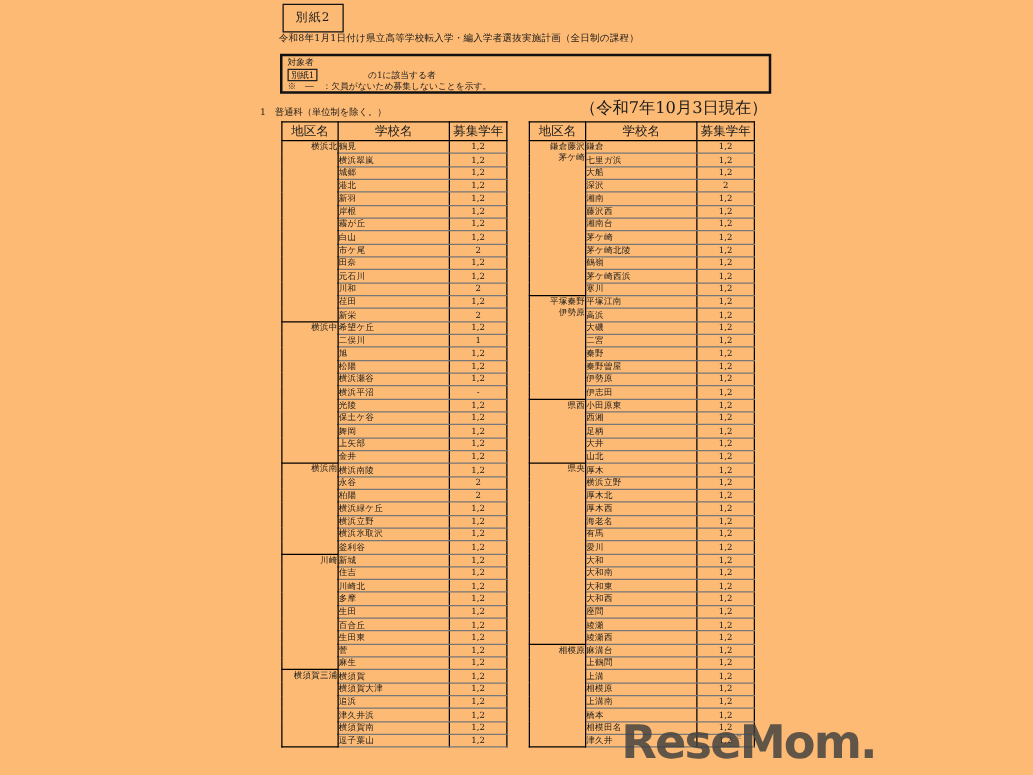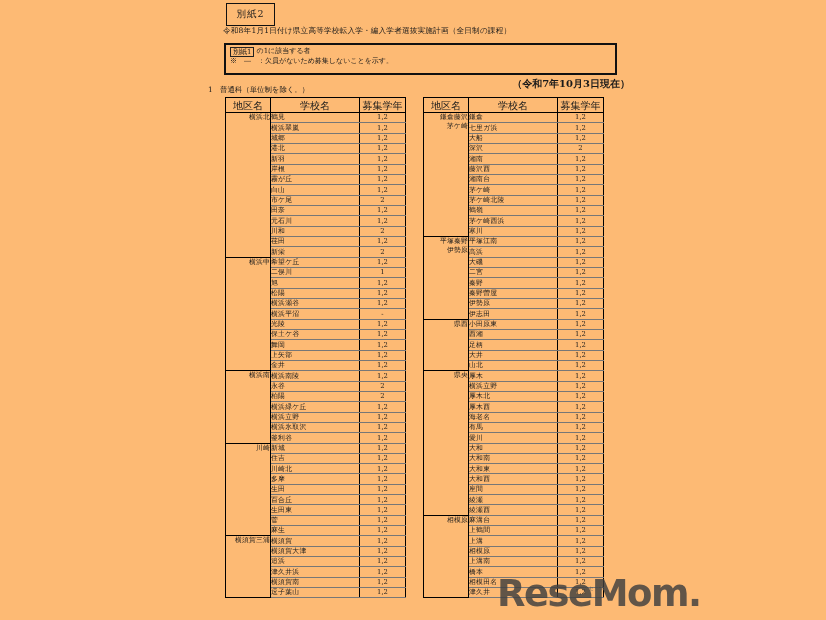--- a/index.html
+++ b/index.html
@@ -15,24 +15,24 @@
     border:1.5px solid #111; display:flex; align-items:center; justify-content:center;
     font-size:9.5px; letter-spacing:1px;
   }
   .doc-title { left:223px; top:26px; font-size:7.6px; letter-spacing:.2px; white-space:nowrap; }
 
   .notice-box {
     left:224px; top:43px; width:381px; height:25px;
     border:2px solid #111; padding:1px 4px 2px 4px;
     font-size:7px; line-height:8.6px;
   }
-  .notice-ref-line { display:flex; align-items:center; margin-top:.5px; }
+  .notice-ref-line { display:flex; align-items:center; margin-top:.5px;gap:38px; }
   .ref-box { display:inline-block; border:1px solid #222; padding:0 2px; margin-right:2px; line-height:8px; }
 
-  .as-of { top:77px; right:196px; font-size:10px; white-space:nowrap;font-weight:bold; }
+  .as-of { top:77px; right:212px; font-size:13px; white-space:nowrap; }
   .section-label { left:208px; top:85px; font-size:7.4px; white-space:nowrap; }
 
   .tbl-wrap-left  { left:225px; top:97px; }
   .tbl-wrap-right { left:423px; top:97px; }
 
   table.g-table { border-collapse:collapse; table-layout:fixed; width:180px; border:1.5px solid #000; }
   table.g-table th {
     height:14px; font-size:10px; font-weight:normal; text-align:center;
     border:1px solid #000; padding:0; line-height:9px;font-family:Liberation Serif, serif;
   }
@@ -70,20 +70,21 @@
 
 <div id="page">
 
   <div class="abs besshi-box">
     <span>別紙2</span>
   </div>
 
   <div class="abs doc-title">令和8年1月1日付け県立高等学校転入学・編入学者選抜実施計画（全日制の課程）</div>
 
   <div class="abs notice-box">
+    <div>対象者</div>
     <div class="notice-ref-line">
       <span class="ref-box">別紙1</span>
       <span>の1に該当する者</span>
     </div>
     <div>※　―　：欠員がないため募集しないことを示す。</div>
   </div>
 
   <div class="abs as-of">（令和7年10月3日現在）</div>
 
   <div class="abs section-label">1　普通科（単位制を除く。）</div>

